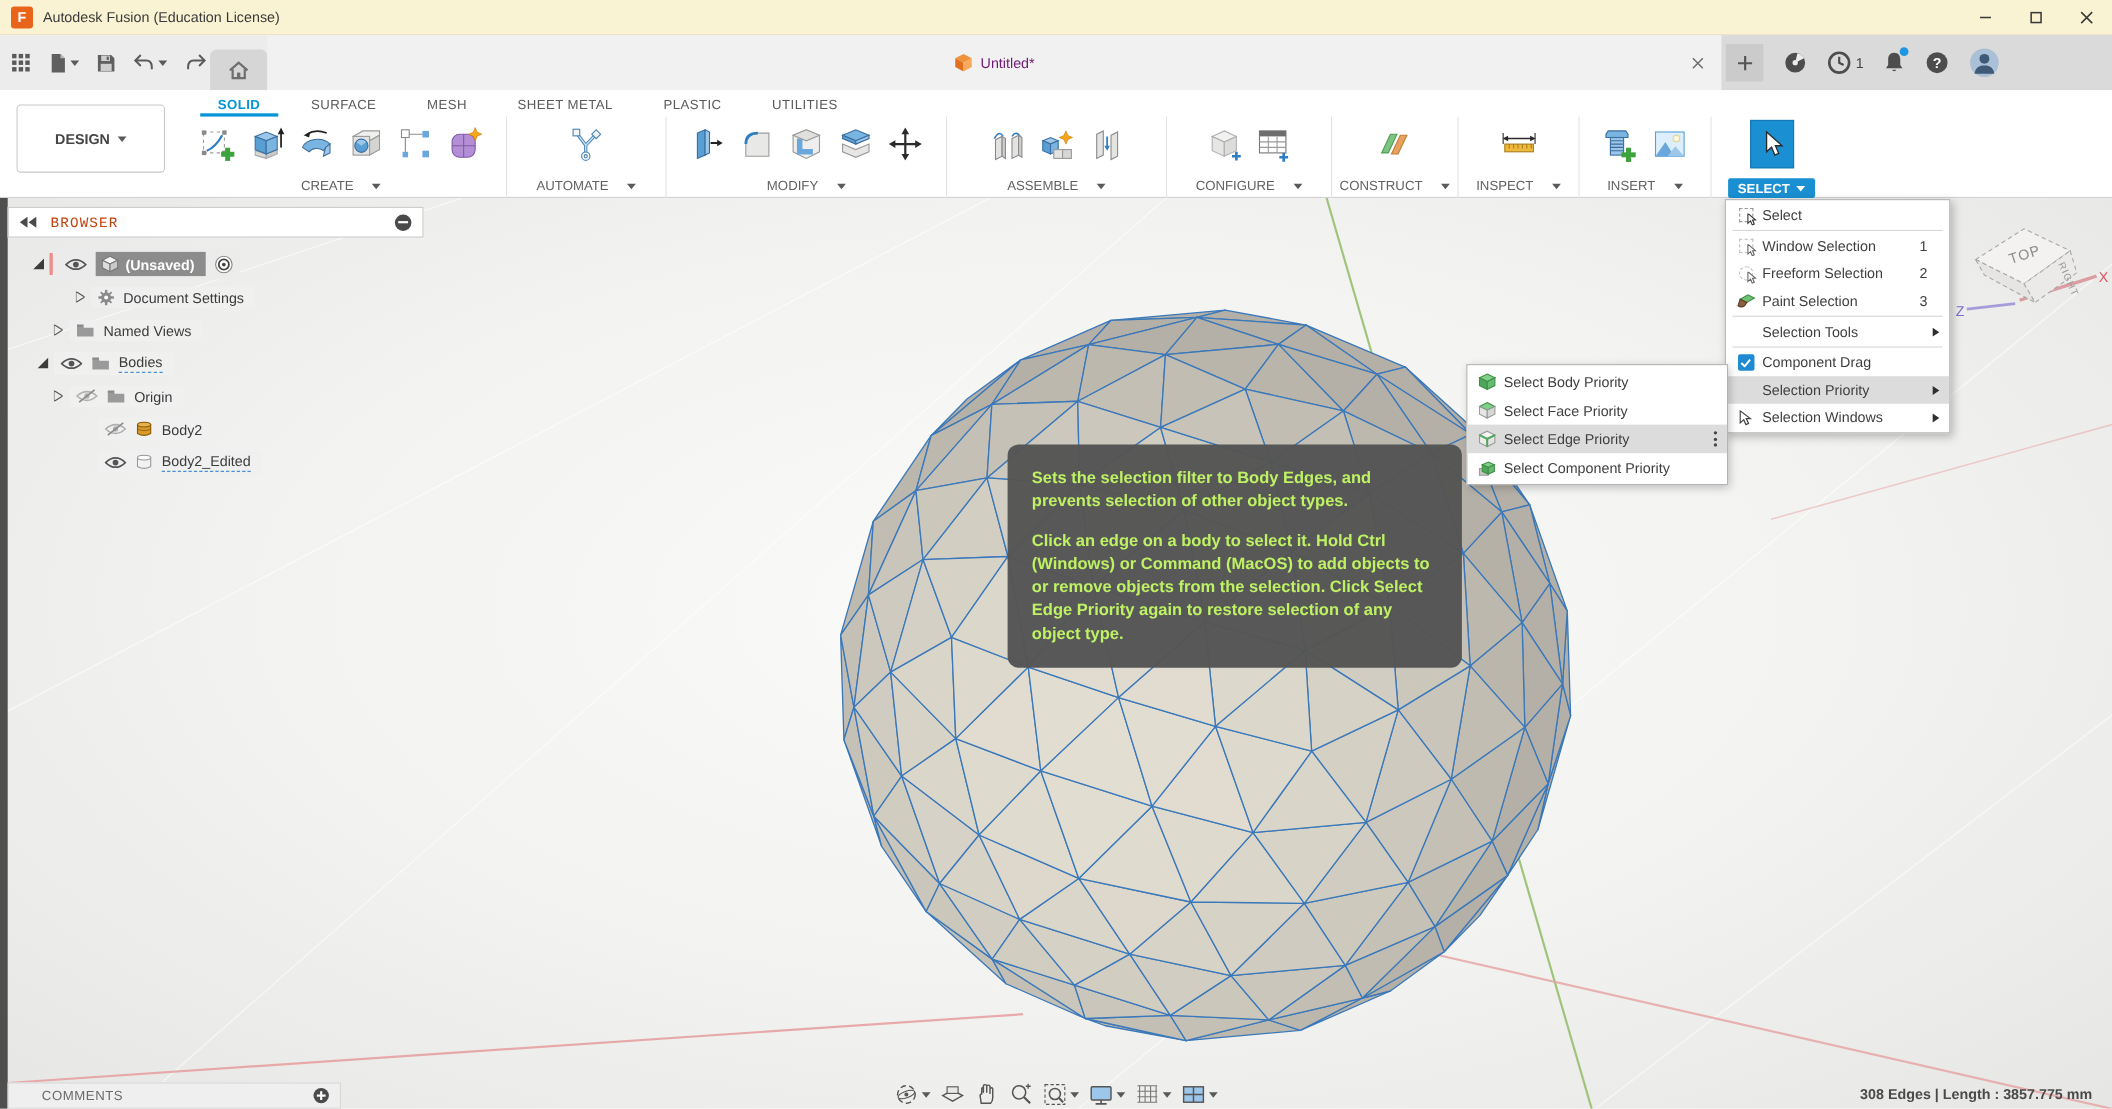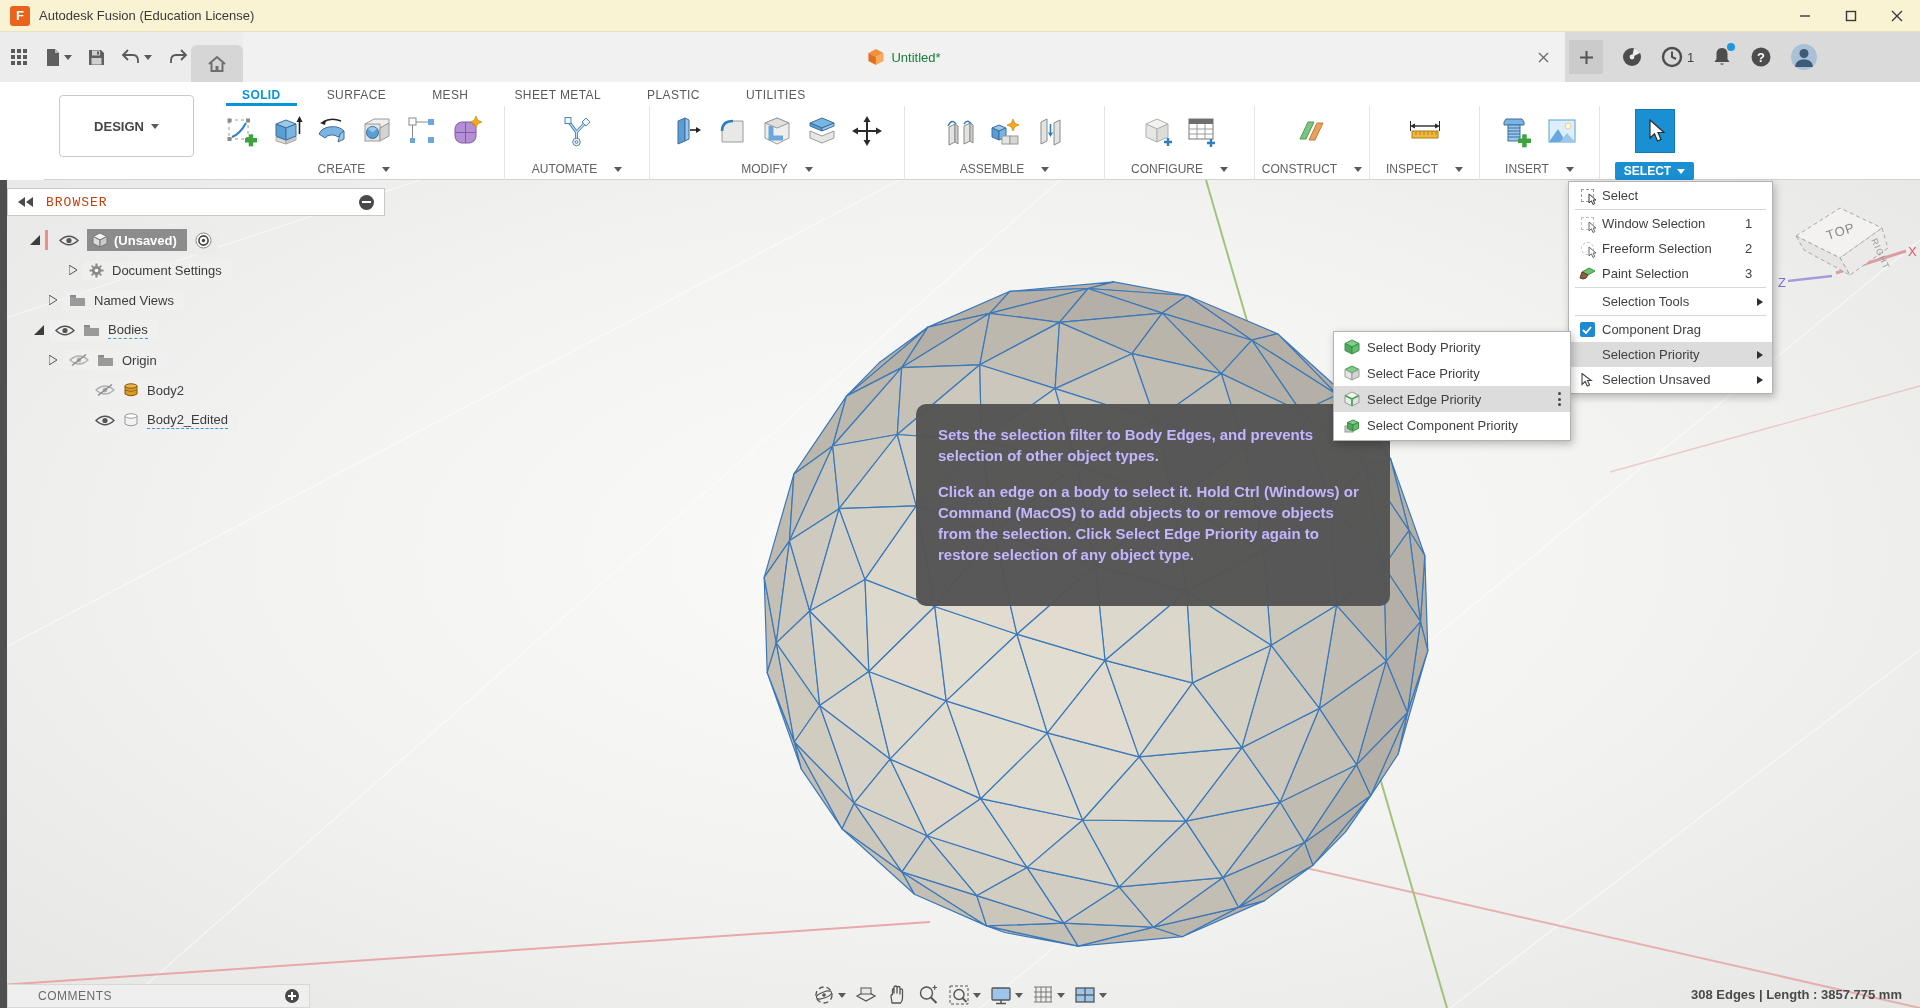--- a/index.html
+++ b/index.html
@@ -13,30 +13,30 @@
   .win-controls { margin-left:auto; display:flex; height:100%; }
   .win-btn { width:46px; display:flex; align-items:center; justify-content:center; }
 
   
   .qatrow { position:absolute; top:32px; left:0; right:0; height:50px; background:#ececec; }
   .qat-icons { position:absolute; left:10px; top:0; height:100%; display:flex; align-items:center; gap:16px; }
   .qbtn { display:flex; align-items:center; gap:3px; }
   .home-tab { position:absolute; left:191px; top:13px; width:52px; height:37px; background:#d6d6d6; border-radius:6px 6px 0 0; display:flex; align-items:center; justify-content:center; }
   .docstrip { position:absolute; left:243px; right:355px; top:0; bottom:0; background:#f1f1f1; }
   .doc-tab { position:absolute; left:50%; top:0; bottom:0; transform:translateX(-50%); display:flex; align-items:center; gap:7px; }
-  .doc-label { font-size:13px; color:#15803d; }
+  .doc-label { font-size:13px; color:#701a75; }
   .tab-close { position:absolute; right:10px; top:13px; width:24px; height:24px; display:flex; align-items:center; justify-content:center; }
   .right-cluster { position:absolute; right:0; width:355px; top:0; bottom:0; background:#dadada; display:flex; align-items:center; }
   .plus-sq { width:34px; height:34px; margin-left:4px; background:#cbcbcb; display:flex; align-items:center; justify-content:center; }
   .rc-btn { display:flex; align-items:center; margin-left:18px; position:relative; }
   .job-count { font-size:13px; color:#444; margin-left:4px; }
   .noti-dot { position:absolute; top:-3px; right:-3px; width:8px; height:8px; border-radius:50%; background:#1f97e0; }
 
   
-  .ribbonrow { position:absolute; top:82px; left:0; right:0; height:98px; background:#fff; border-bottom:1px solid #d2d2d2;margin-left:44px; }
+  .ribbonrow { position:absolute; top:82px; left:0; right:0; height:98px; background:#fff; border-bottom:1px solid #d2d2d2; }
   .ribbon-tabs { position:absolute; top:2px; left:198px; display:flex; gap:46px; height:22px; align-items:center; }
   .rtab { font-size:12px; color:#5a5a5a; letter-spacing:.4px; position:relative; }
   .rtab.active { color:#0696d7; font-weight:bold; }
   .rtab.active::after { content:''; position:absolute; left:-16px; right:-16px; bottom:-4px; height:3px; background:#0696d7; }
   .design-box { position:absolute; left:15px; top:13px; width:135px; height:62px; border:1px solid #c9c9c9; border-radius:4px; display:flex; align-items:center; justify-content:center; gap:7px; font-size:13px; font-weight:bold; color:#454545; background:#fff; }
   .groups { position:absolute; left:160px; top:24px; display:flex; }
   .tgroup { display:flex; flex-direction:column; }
   .tgroup + .tgroup { border-left:1px solid #e4e4e4; }
   .gicons { display:flex; justify-content:center; align-items:center; gap:5px; height:50px; }
   .glabel { display:flex; justify-content:center; align-items:center; gap:17px; font-size:12px; color:#616161; padding-top:6px; }
@@ -76,21 +76,21 @@
   .marrow { width:0; height:0; border-top:4.5px solid transparent; border-bottom:4.5px solid transparent; border-left:6px solid #2f2f2f; }
   .msep { border-top:1px solid #d7d7d7; margin:1px 6px; }
   .dashbox { width:13px; height:13px; border:1.4px dashed #9a9a9a; position:relative; }
   .dashbox.round { border-radius:50%; }
   .dashbox .cur { position:absolute; right:-4px; bottom:-4px; }
   .checkbox { width:15px; height:15px; background:#1e8ad2; border-radius:2px; display:flex; align-items:center; justify-content:center; }
   .kebab { display:flex; flex-direction:column; gap:2.5px; margin-left:8px; }
   .kebab i { width:3px; height:3px; border-radius:50%; background:#444; }
 
   
-  .tooltip { position:absolute; left:916px; top:404px; width:474px; min-height:202px; background:rgba(84,84,84,.97); border-radius:10px; padding:20px 22px; color:#c4b5fd; font-size:15px; font-weight:bold; line-height:1.42; z-index:30; }
+  .tooltip { position:absolute; left:916px; top:404px; width:413px; min-height:202px; background:rgba(84,84,84,.97); border-radius:10px; padding:20px 22px; color:#bef264; font-size:15px; font-weight:bold; line-height:1.42; z-index:30; }
   .tooltip p + p { margin-top:14px; }
 
   
   .comments { position:absolute; left:0; bottom:0; width:303px; height:24px; background:#efefef; border:1px solid #d8d8d8; display:flex; align-items:center; padding:0 10px 0 30px; }
   .ctitle { font-size:12px; color:#6a6a6a; letter-spacing:.5px;text-align:center; }
   .cadd { margin-left:auto; width:14px; height:14px; border-radius:50%; background:#4a4a4a; position:relative; }
   .cadd::before, .cadd::after { content:''; position:absolute; background:#fff; }
   .cadd::before { left:3px; right:3px; top:6px; height:2px; }
   .cadd::after { top:3px; bottom:3px; left:6px; width:2px; }
   .navbar { position:absolute; left:50%; transform:translateX(-50%); bottom:2px; display:flex; align-items:center; gap:9px; }
@@ -995,21 +995,21 @@
     <span class="mic"></span>
     <span class="mlabel">Selection Priority</span>
     <span class="marrow"></span>
   </div>
   <div class="mitem">
     <span class="mic">
       <svg width="12" height="14" viewBox="0 0 12 14">
           <path d="M1 0.5 L1 11.5 L4.2 8.5 L6.2 13 L8.6 11.9 L6.5 7.5 L10.2 7.5 Z" fill="#fff" stroke="#444" stroke-width="1.1"></path>
         </svg>
     </span>
-    <span class="mlabel">Selection Unsaved</span>
+    <span class="mlabel">Selection Windows</span>
     <span class="marrow"></span>
   </div>
 </div>
 
 <div class="menu" style="left:1333px; top:331px; width:238px; padding:2px 0">
   <div class="mitem" style="height:26px">
     <span class="mic">
       <svg width="16" height="16" viewBox="0 0 16 16">
           <polygon points="8,1 15,4.5 8,8 1,4.5" fill="#7fce8a" stroke="#3f8f45"></polygon>
           <polygon points="1,4.5 8,8 8,15 1,11.5" fill="#4ea85c" stroke="#3f8f45"></polygon>

